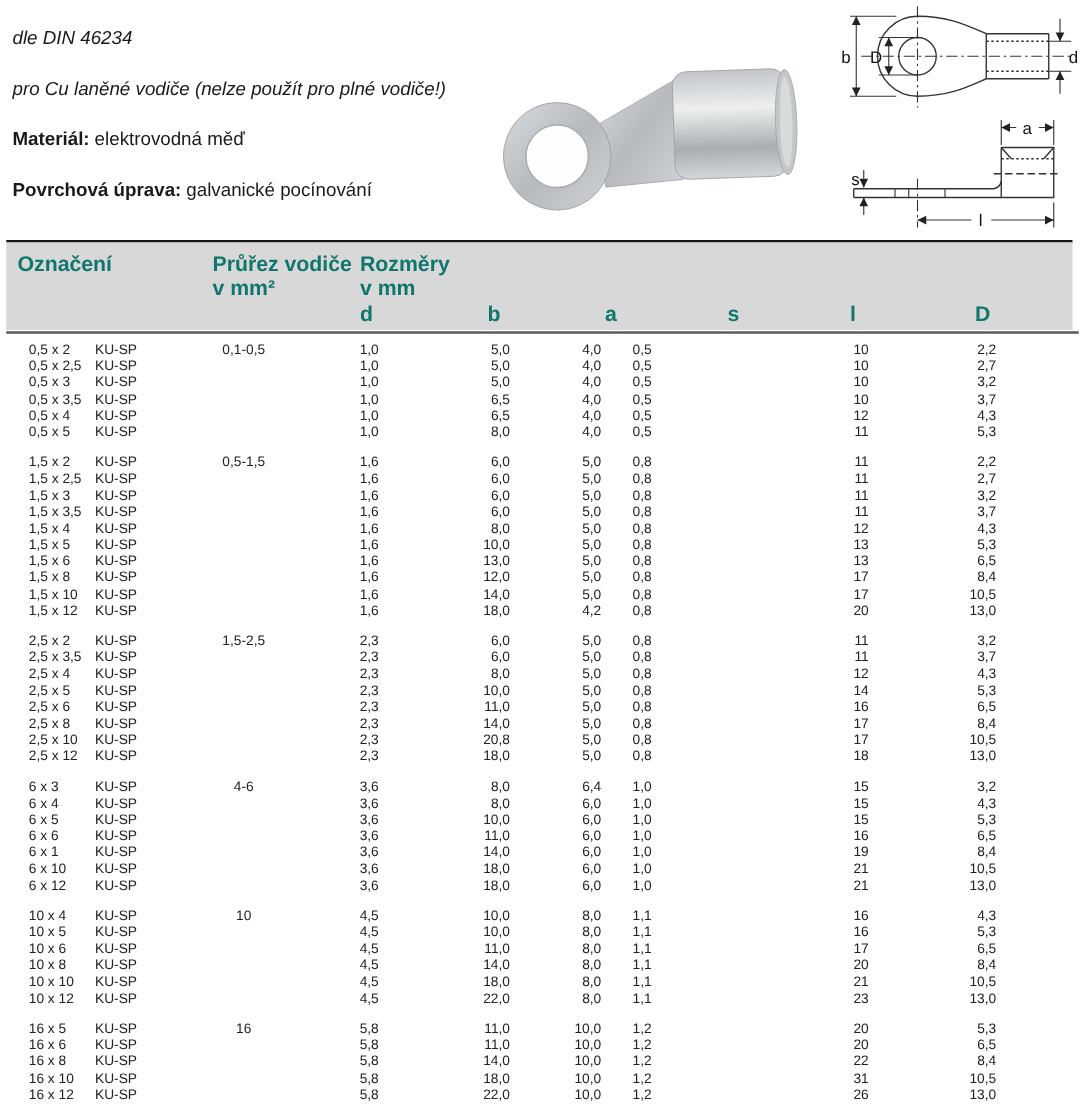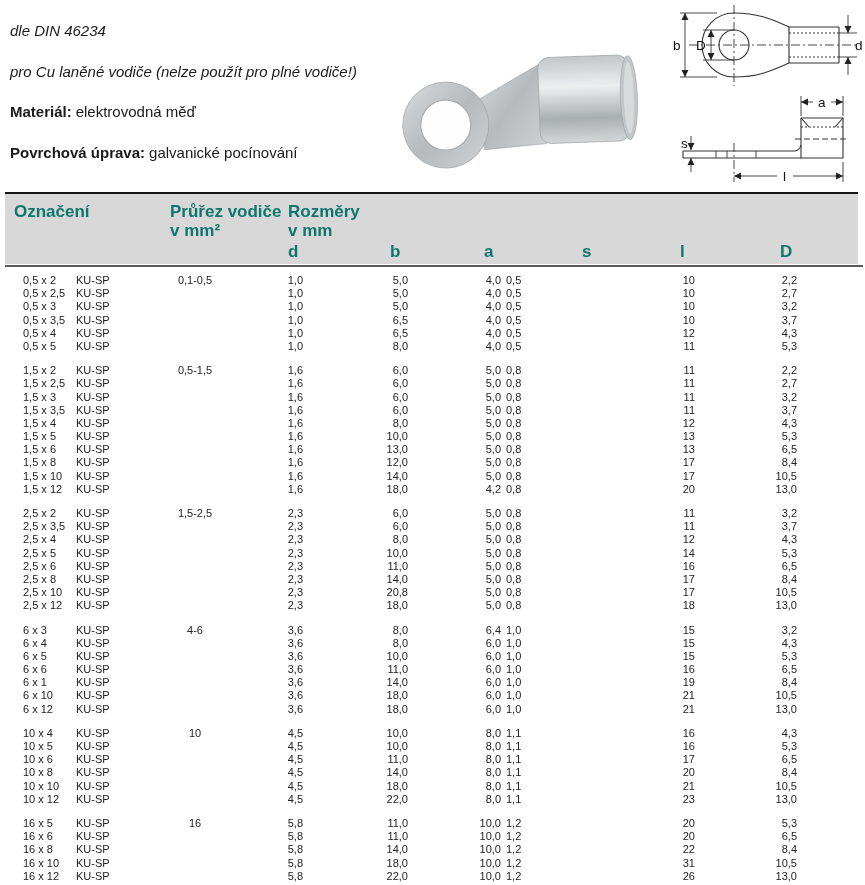--- a/index.html
+++ b/index.html
@@ -43,21 +43,21 @@
   
   .tbody{position:absolute;left:0;top:274px;width:865px;}
   .tgroup{margin-bottom:11px;}
   .trow{position:relative;height:13.2px;font-size:11px;line-height:13.2px;color:#222;}
   .cell{position:absolute;top:0;white-space:nowrap;}
   .cell-size {left:23px;}
   .cell-type {left:76px;}
   .cell-cross{left:160px;width:70px;text-align:center;}
   .cell-d    {left:233px;width:70px;text-align:right;}
   .cell-b    {left:308px;width:100px;text-align:right;}
-  .cell-a    {left:421px;width:80px;text-align:right;}
+  .cell-a    {left:401px;width:80px;text-align:right;}
   .cell-s    {left:506px;width:90px;text-align:left;}
   .cell-l    {left:615px;width:80px;text-align:right;}
   .cell-D    {left:697px;width:100px;text-align:right;}
 </style>
 </head>
 <body>
 
 <div class="intro-line it" id="intro1">dle DIN 46234</div>
 <div class="intro-line it" id="intro2">pro Cu laněné vodiče (nelze použít pro plné vodiče!)</div>
 <div class="intro-line" id="intro3">

